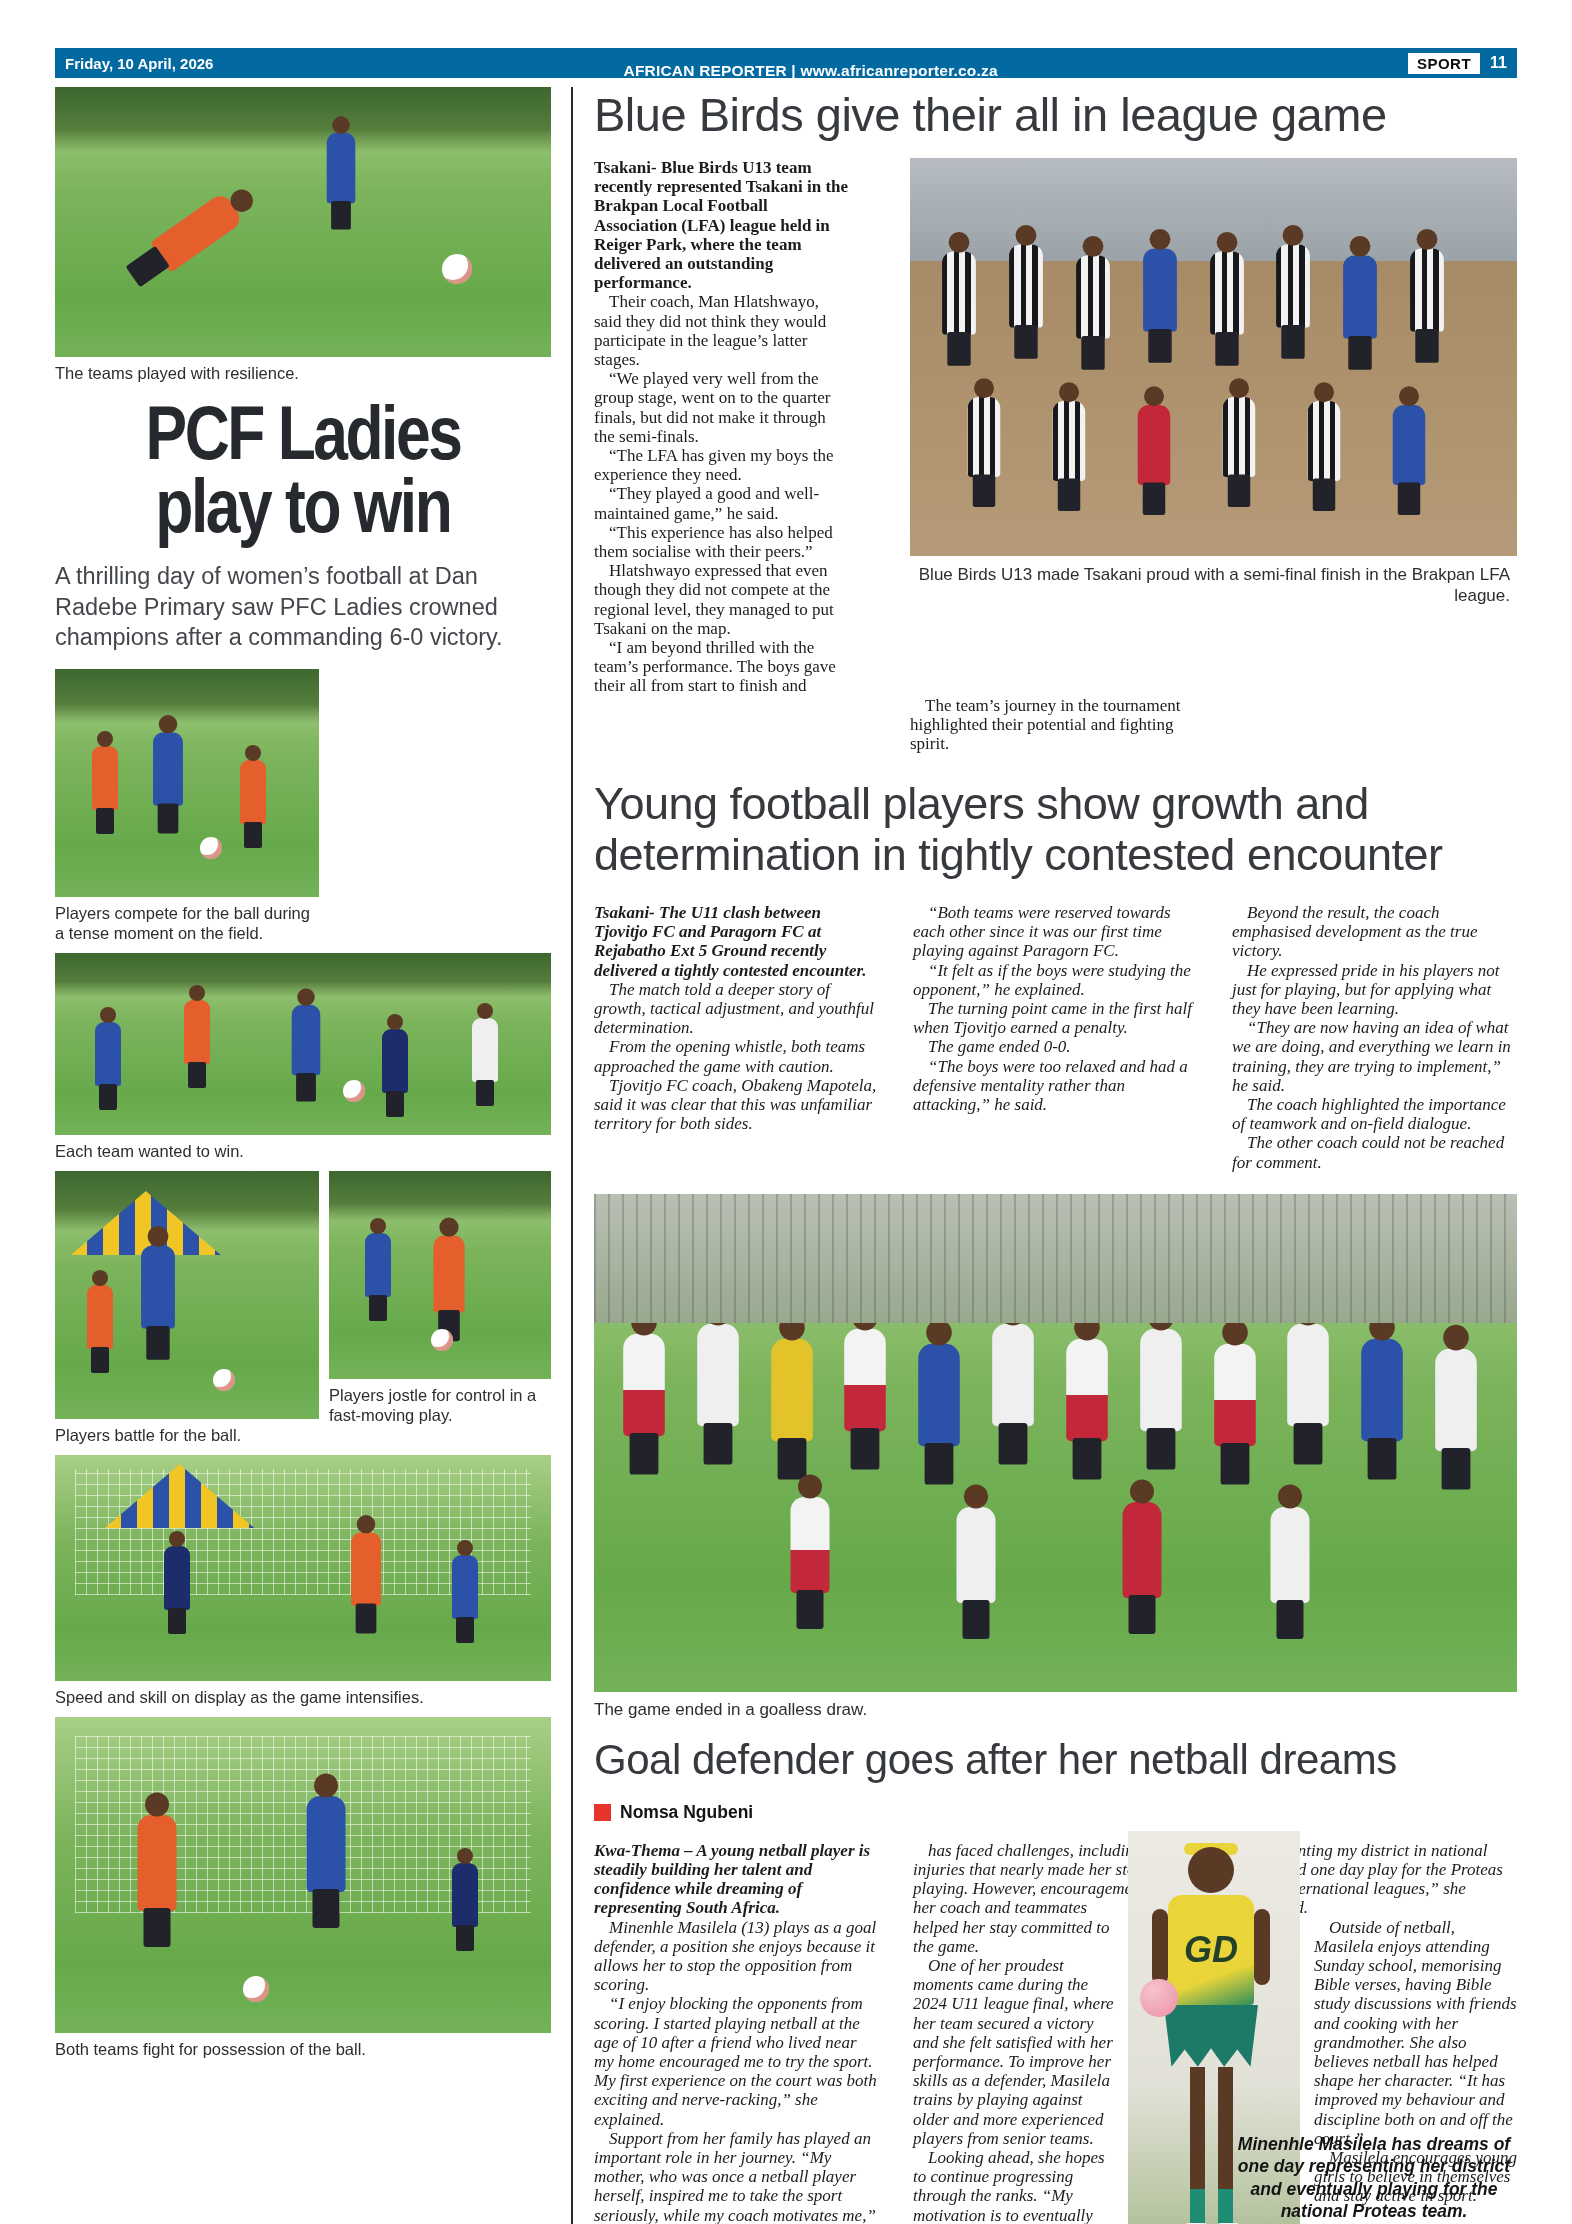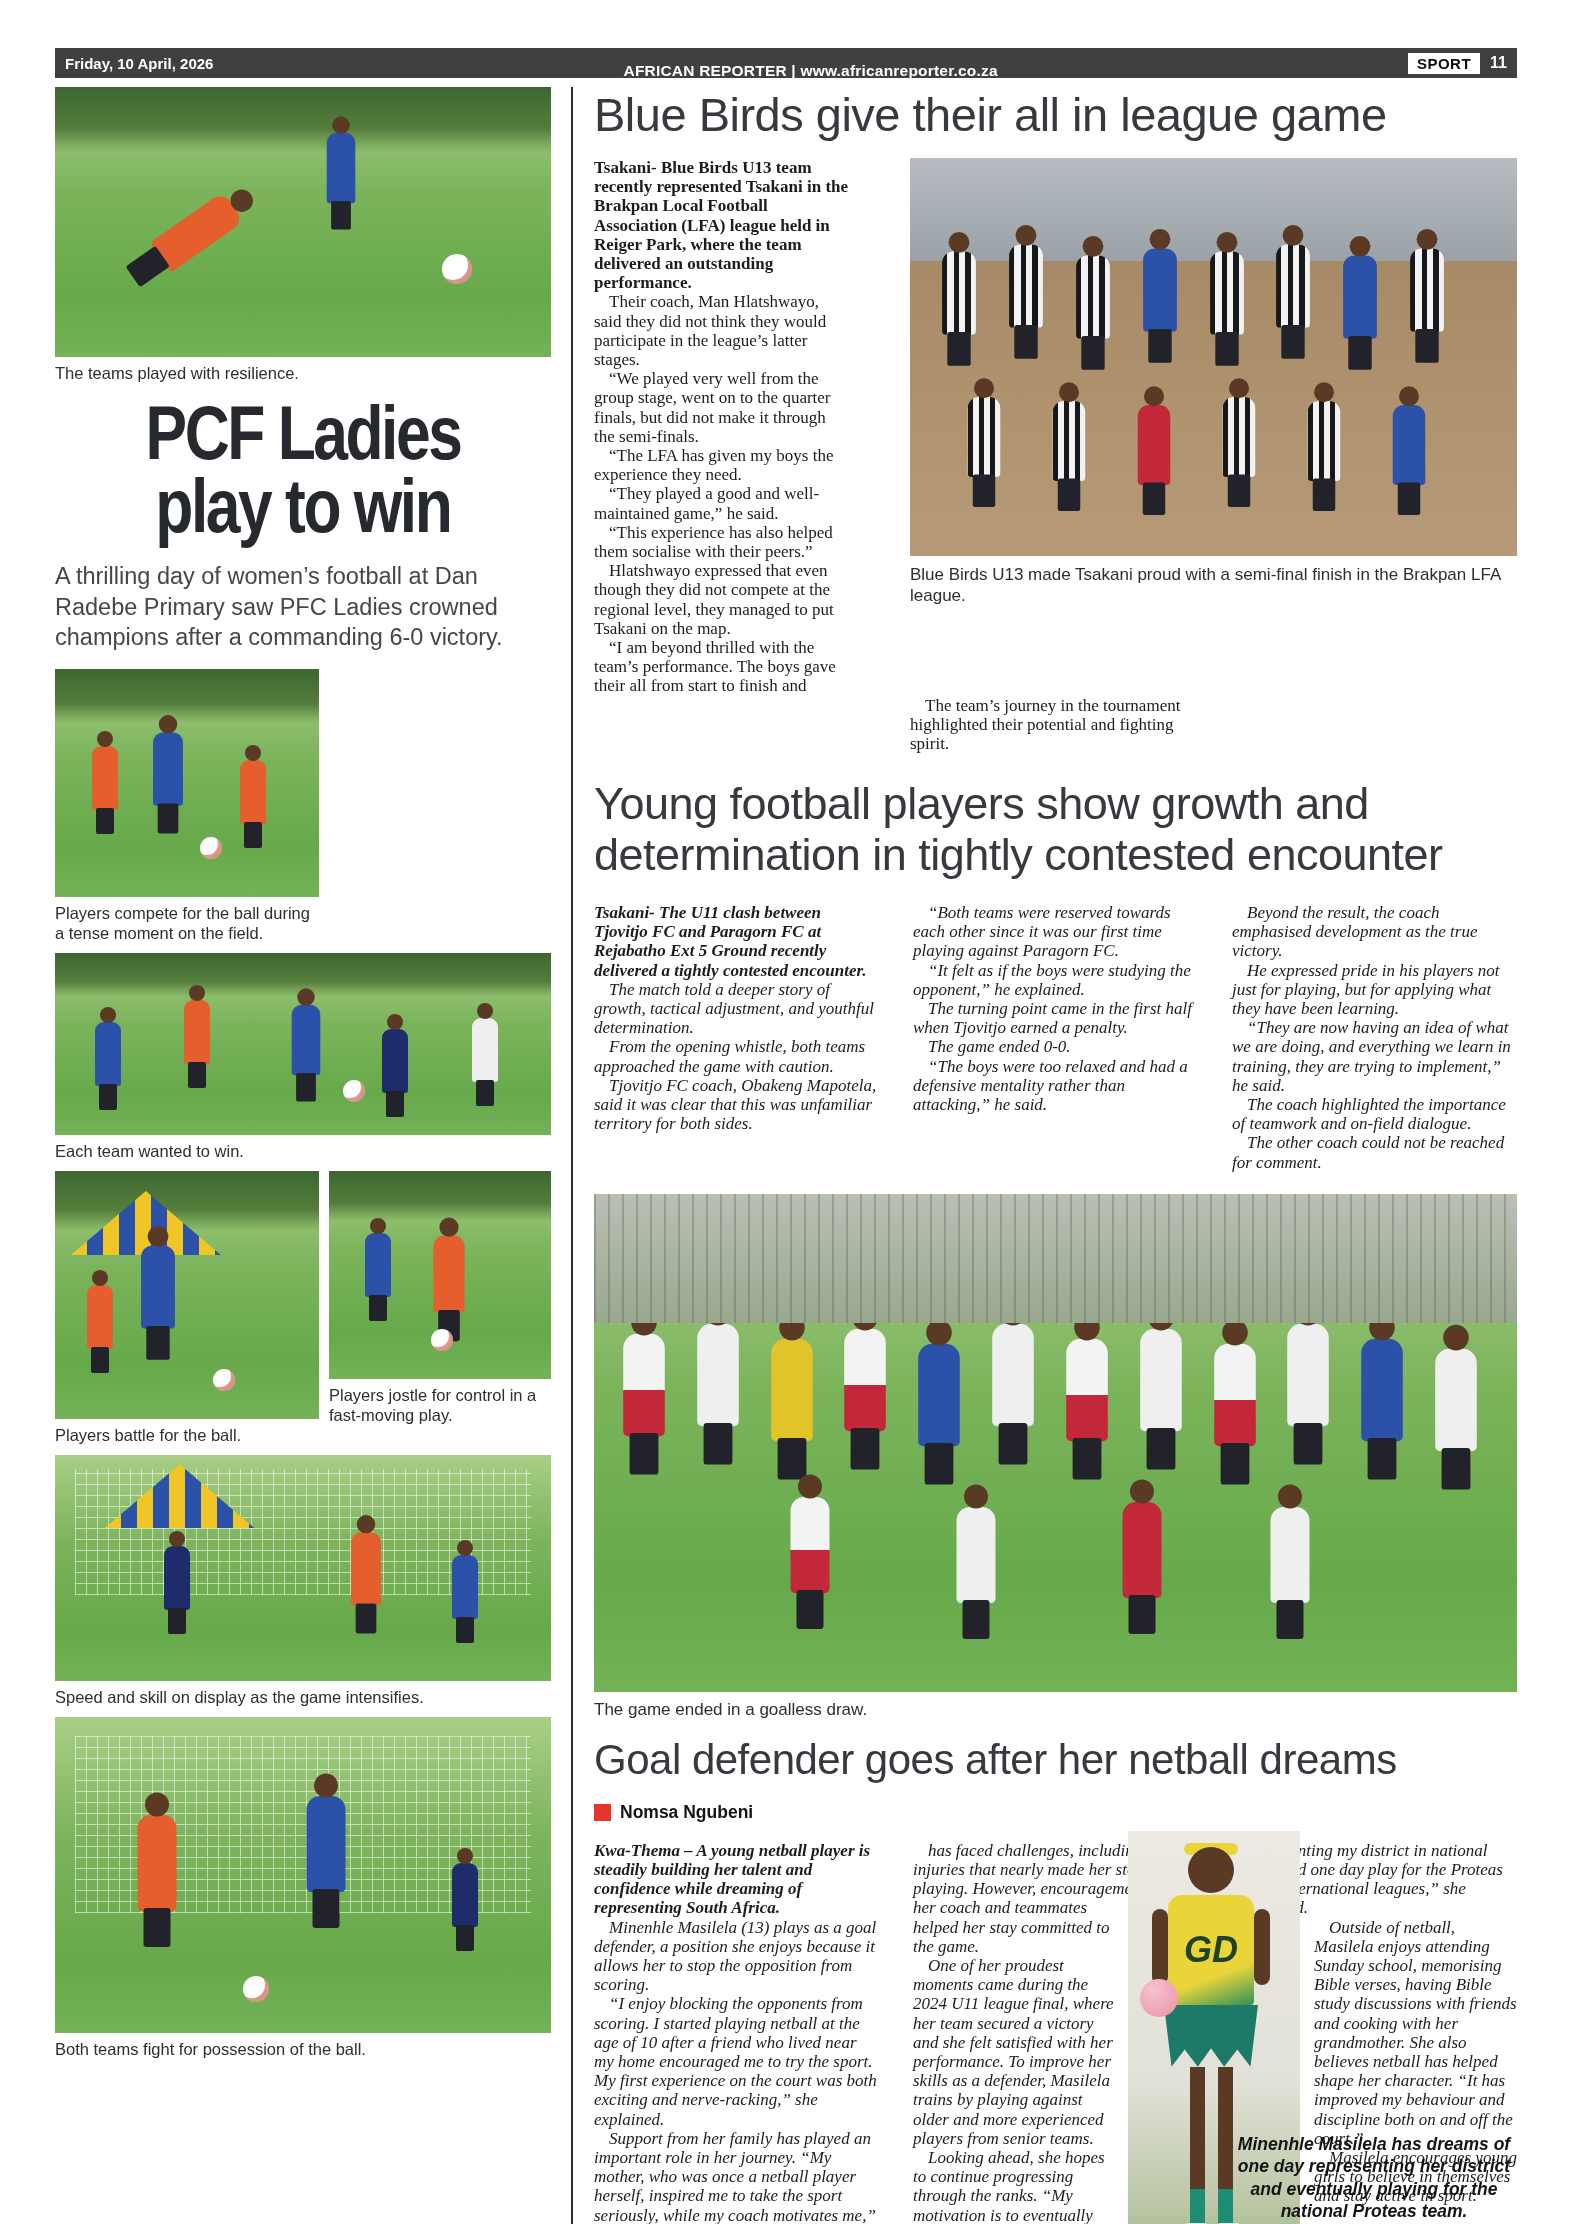--- a/index.html
+++ b/index.html
@@ -1,21 +1,21 @@
 <!DOCTYPE html>
 <html><head>
 <meta charset="utf-8">
 <style>
   html,body{margin:0;padding:0;background:#888;}
   .page{position:relative;width:1572px;height:2224px;background:#fff;margin:0 auto;overflow:hidden;
         font-family:"Liberation Serif",serif;color:#1c1c1c;}
   .inner{position:absolute;left:55px;top:48px;width:1462px;}
 
   
-  .topbar{display:flex;align-items:center;height:30px;background:#404040;color:#fff;
+  .topbar{display:flex;align-items:center;height:30px;background:#0369a1;color:#fff;
           font-family:"Liberation Sans",sans-serif;font-weight:bold;padding:0 10px;}
   .topbar .date{font-size:15px;}
   .topbar .masthead{flex:1;text-align:center;font-size:15.5px;letter-spacing:.2px;margin-top:16px;}
   .sport-badge{background:#fff;color:#0d0d0d;font-size:15px;font-weight:800;padding:2px 9px;margin-right:10px;
                letter-spacing:.5px;}
   .pagenum{font-size:16px;}
 
   
   .main{display:flex;margin-top:9px;align-items:stretch;}
   .left-col{width:496px;flex:none;}
@@ -63,21 +63,21 @@
   .h-bb{font-size:47px;margin:0 0 16px;}
   .h-young{font-size:45px;line-height:1.13;margin:26px 0 22px;}
   .h-net{font-size:42px;margin:16px 0 14px;}
   .art p{margin:0;text-indent:15px;font-size:17px;line-height:1.13;}
   .art p.lead{text-indent:0;font-weight:bold;}
   .bb-body{display:flex;}
   .bb-text{width:255px;flex:none;}
   .bb-photoarea{margin-left:61px;flex:1;}
   .bb-photo{width:607px;height:398px;}
   .bb-caption{font-family:"Liberation Sans",sans-serif;font-size:17px;line-height:1.25;color:#2e2e2e;
-              width:600px;margin:8px 0 28px;}
+              width:600px;margin:8px 0 28px;text-align:right;}
   .bb-cont{display:flex;margin-left:316px;gap:48px;}
   .bb-cont .c1{width:255px;flex:none;}
   .bb-cont .c2{width:300px;flex:none;}
 
   .cols3{display:flex;gap:34px;font-style:italic;}
   .cols3 .col{width:285px;flex:none;}
   .bigphoto{width:923px;height:498px;margin-top:22px;}
   .big-caption{font-family:"Liberation Sans",sans-serif;font-size:17px;color:#2e2e2e;margin:8px 0 4px;}
 
   .byline{display:flex;align-items:center;gap:9px;font-family:"Liberation Sans",sans-serif;

